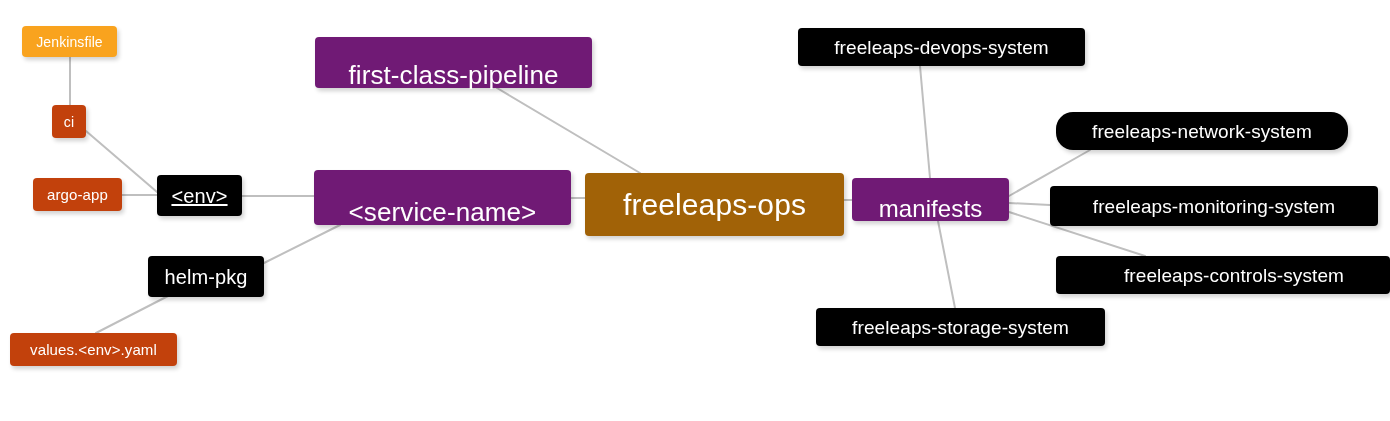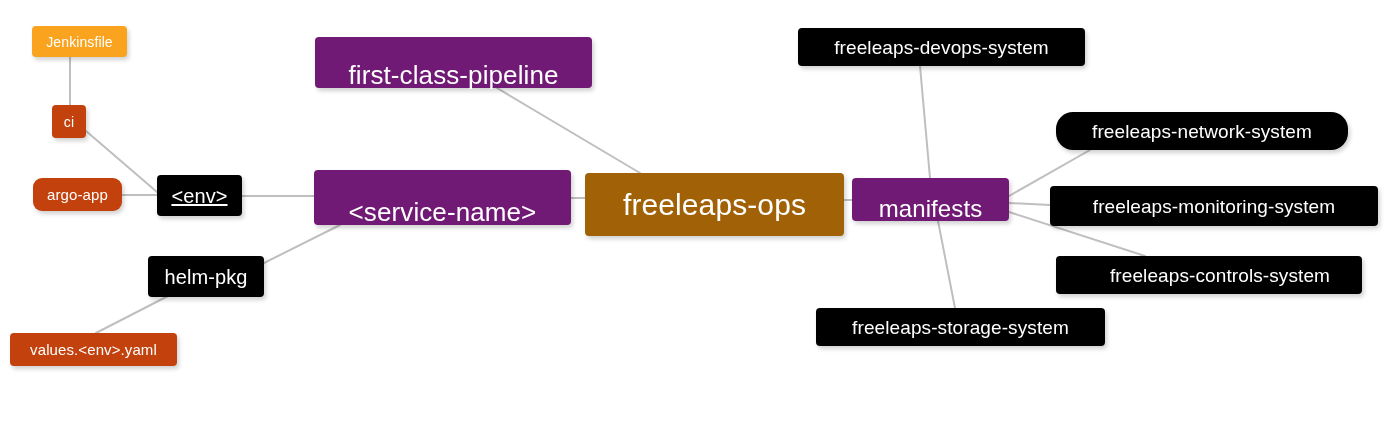--- a/index.html
+++ b/index.html
@@ -70,27 +70,27 @@
       <line x1="571" y1="198" x2="585" y2="198" stroke="#bfbfbf" stroke-width="2" stroke-linecap="round"></line>
       <line x1="497" y1="88" x2="640" y2="173" stroke="#bfbfbf" stroke-width="2" stroke-linecap="round"></line>
       <line x1="844" y1="200" x2="852" y2="200" stroke="#bfbfbf" stroke-width="2" stroke-linecap="round"></line>
       <line x1="930" y1="178" x2="920" y2="66" stroke="#bfbfbf" stroke-width="2" stroke-linecap="round"></line>
       <line x1="1009" y1="196" x2="1090" y2="150" stroke="#bfbfbf" stroke-width="2" stroke-linecap="round"></line>
       <line x1="1009" y1="203" x2="1050" y2="205" stroke="#bfbfbf" stroke-width="2" stroke-linecap="round"></line>
       <line x1="1009" y1="212" x2="1145" y2="256" stroke="#bfbfbf" stroke-width="2" stroke-linecap="round"></line>
       <line x1="938" y1="221" x2="955" y2="308" stroke="#bfbfbf" stroke-width="2" stroke-linecap="round"></line>
     </svg>
   <div id="node-layer">
-      <div class="node orange" style="left: 22px; top: 26px; width: 95px; height: 31px; font-size: 14px; margin-left: 10px;">
+      <div class="node orange" style="left: 22px; top: 26px; width: 95px; height: 31px; font-size: 14px;">
         <span>Jenkinsfile</span>
       </div>
       <div class="node red" style="left: 52px; top: 105px; width: 34px; height: 33px; font-size: 14px;">
         <span>ci</span>
       </div>
-      <div class="node red" style="left: 33px; top: 178px; width: 89px; height: 33px; font-size: 15px; border-radius: 9px;">
+      <div class="node red" style="left: 33px; top: 178px; width: 89px; height: 33px; font-size: 15px;">
         <span>argo-app</span>
       </div>
       <div class="node green" style="left: 157px; top: 175px; width: 85px; height: 41px; font-size: 20px; text-decoration: underline;">
         <span>&lt;env&gt;</span>
       </div>
       <div class="node green" style="left: 148px; top: 256px; width: 116px; height: 41px; font-size: 20px; text-align: center;">
         <span>helm-pkg</span>
       </div>
       <div class="node red" style="left: 10px; top: 333px; width: 167px; height: 33px; font-size: 15px;">
         <span>values.&lt;env&gt;.yaml</span>
@@ -109,20 +109,20 @@
       </div>
       <div class="node green" style="left: 798px; top: 28px; width: 287px; height: 38px; font-size: 19px;">
         <span>freeleaps-devops-system</span>
       </div>
       <div class="node green" style="left: 1056px; top: 112px; width: 292px; height: 38px; font-size: 19px; border-radius: 17px;">
         <span>freeleaps-network-system</span>
       </div>
       <div class="node green" style="left: 1050px; top: 186px; width: 328px; height: 40px; font-size: 19px;">
         <span>freeleaps-monitoring-system</span>
       </div>
-      <div class="node green" style="left: 1056px; top: 256px; width: 306px; height: 38px; font-size: 19px; padding-left: 32px;">
+      <div class="node green" style="left: 1056px; top: 256px; width: 334px; height: 38px; font-size: 19px; padding-left: 32px;">
         <span>freeleaps-controls-system</span>
       </div>
       <div class="node green" style="left: 816px; top: 308px; width: 289px; height: 38px; font-size: 19px;">
         <span>freeleaps-storage-system</span>
       </div>
     </div>
 </div>
 
 </body></html>

